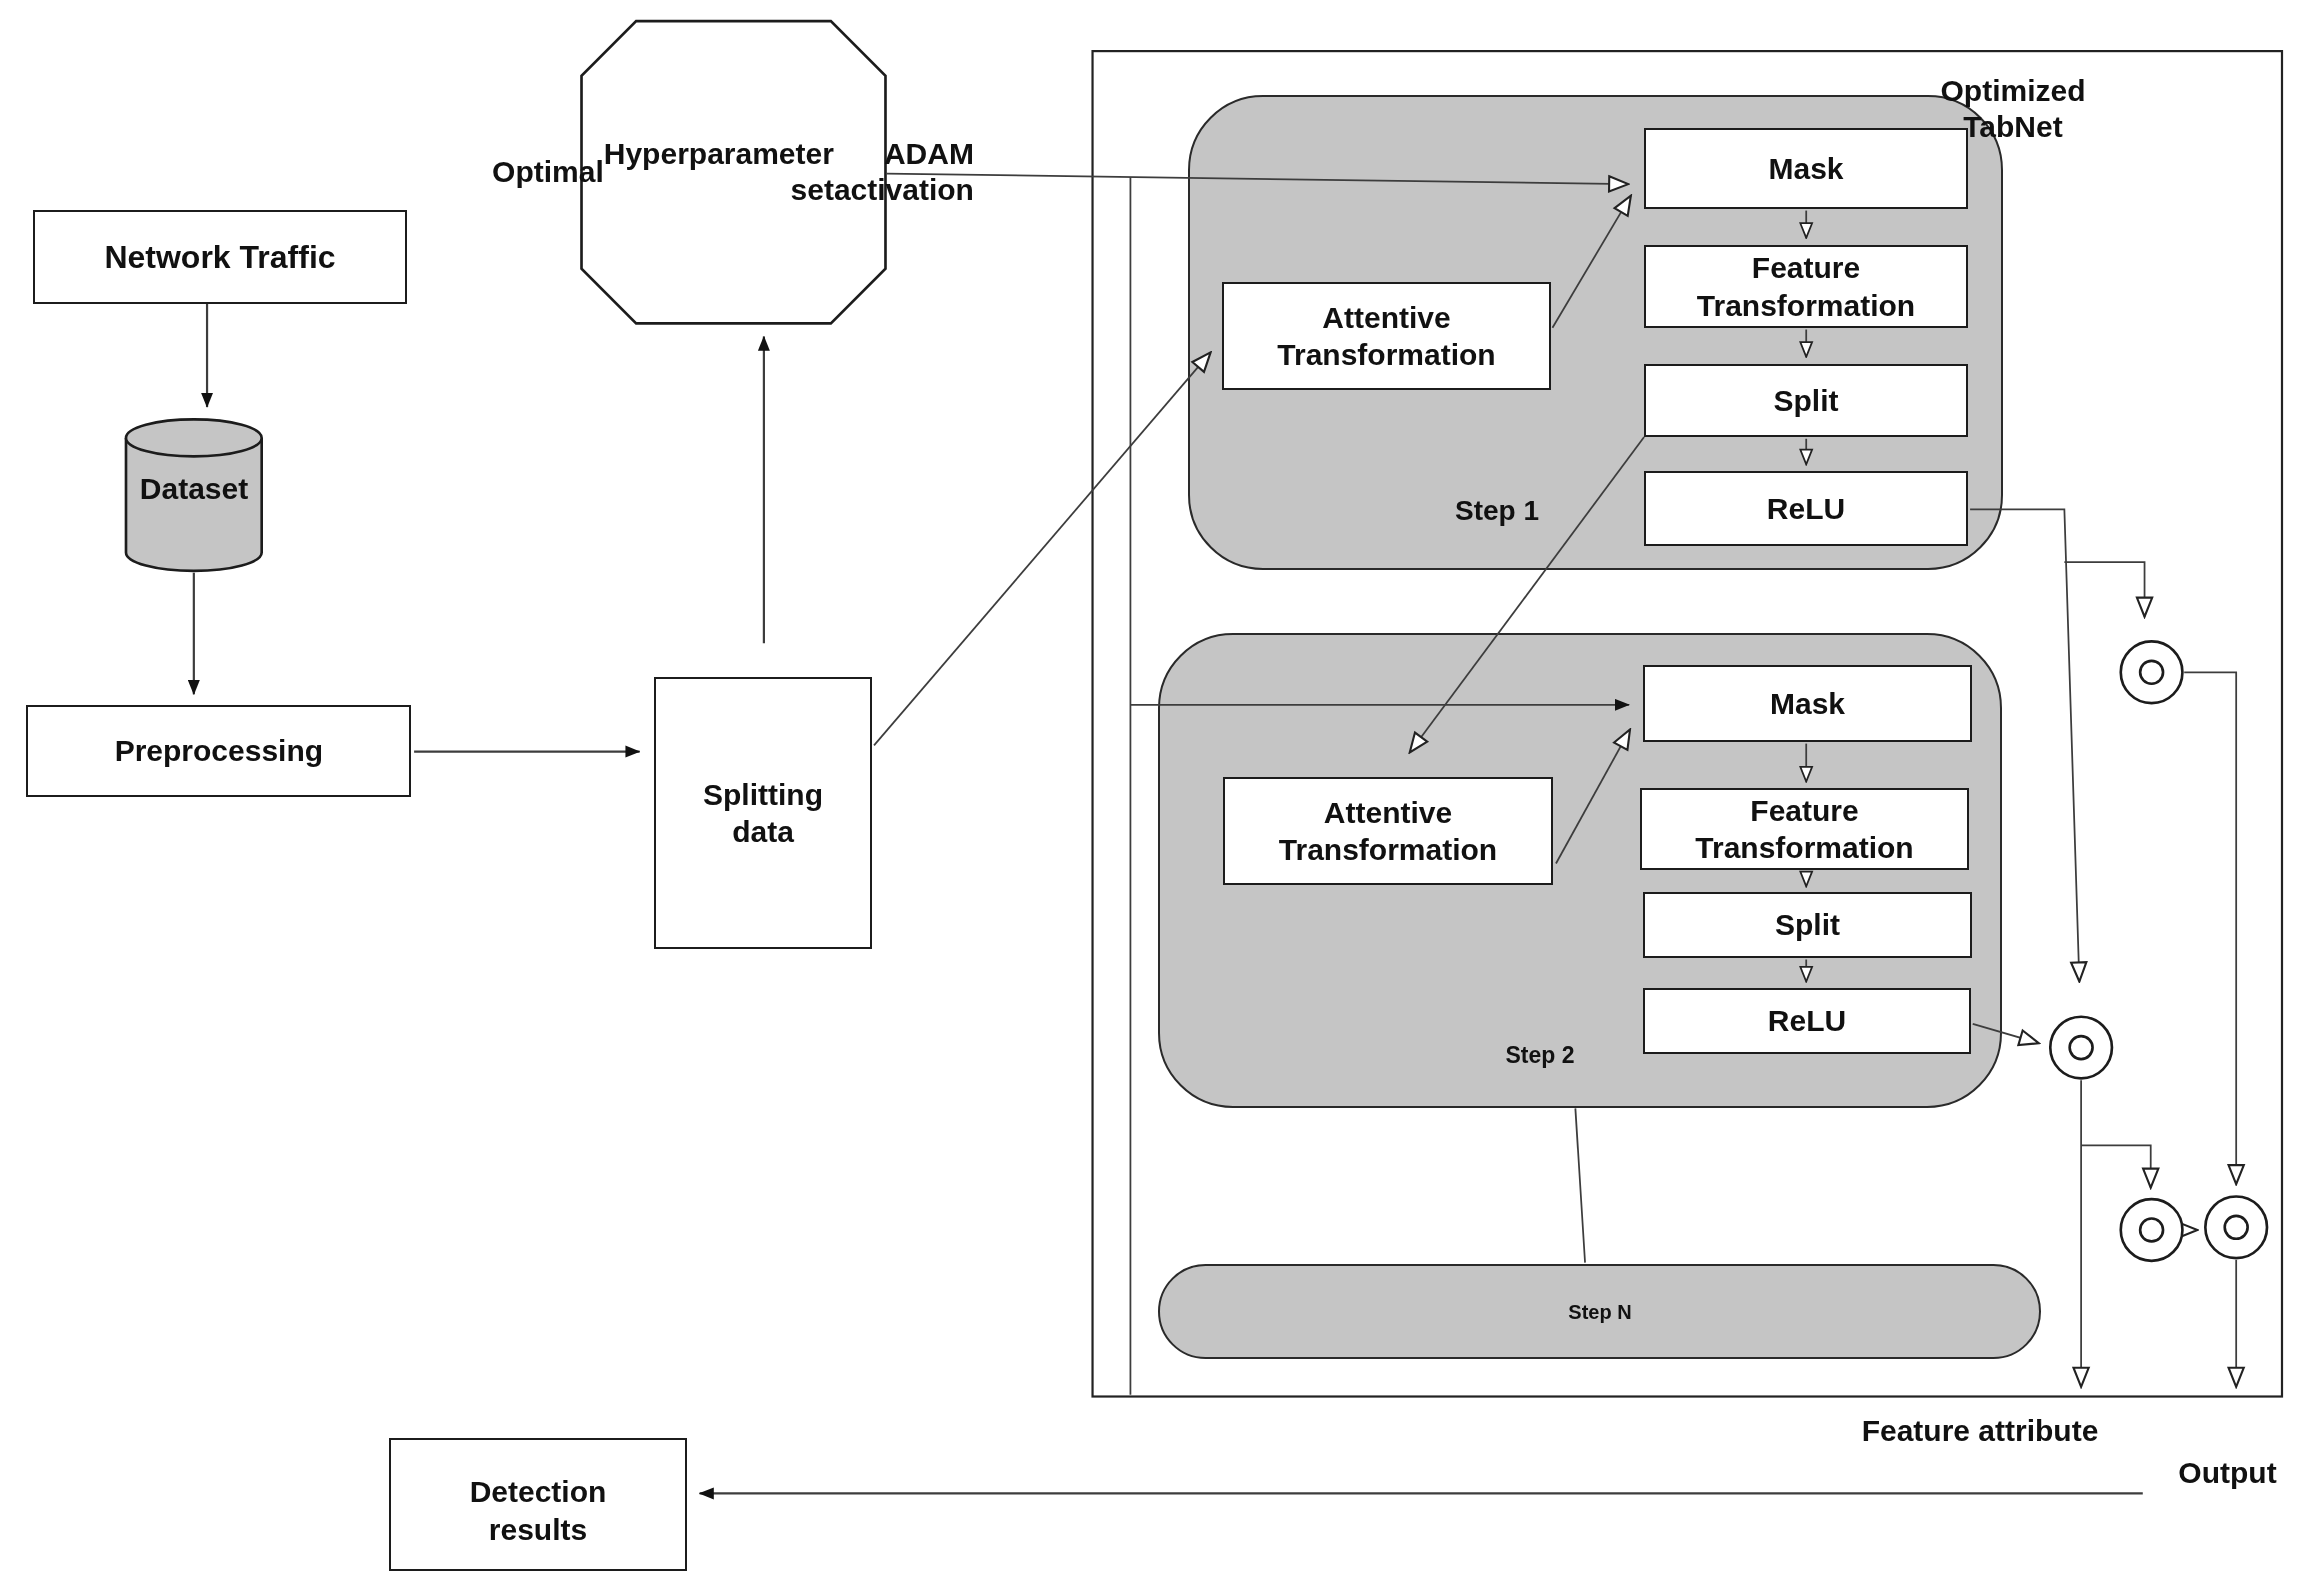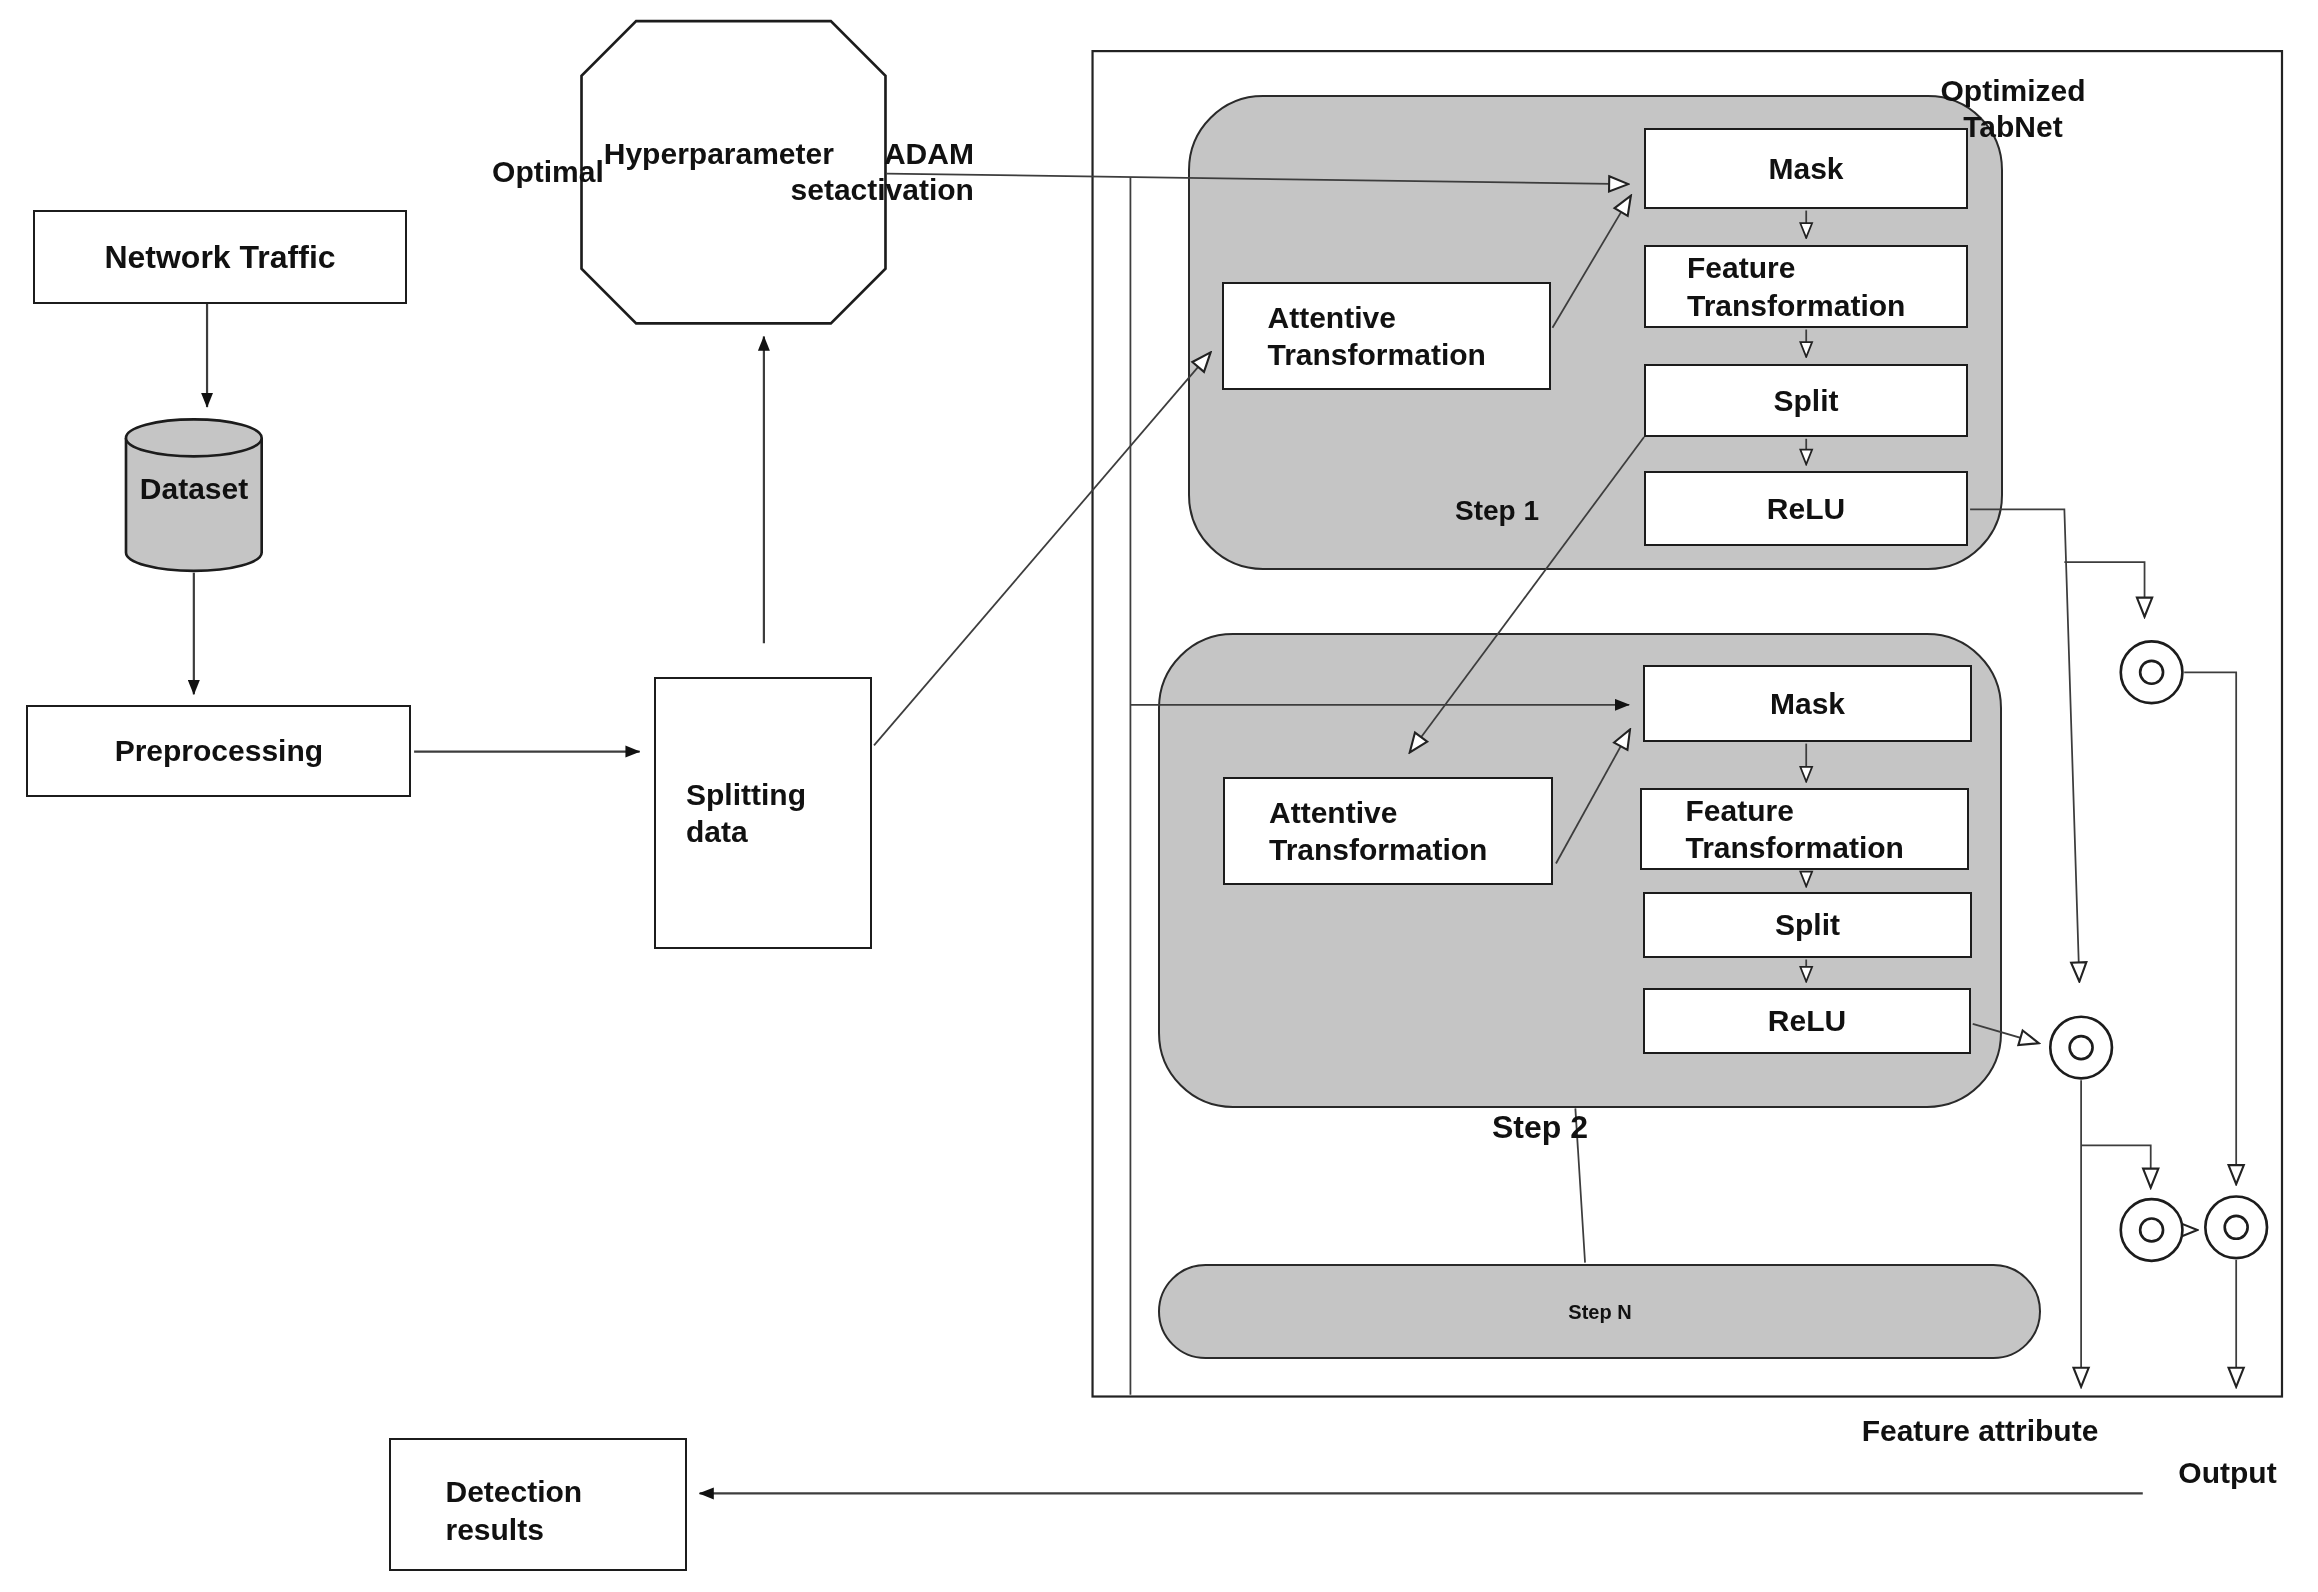--- a/index.html
+++ b/index.html
@@ -20,20 +20,21 @@
   svg.wires{
     position:absolute;left:0;top:0;z-index:2;pointer-events:none;
   }
   .box{
     position:absolute;
     background:#ffffff;
     border:2.6px solid #1c1c1c;
     z-index:3;
     box-sizing:border-box;
     display:flex;align-items:center;justify-content:center;
+    text-align:center;
     font-weight:bold;
     font-size:30px;line-height:1.25;
   }
   .glabel{
     position:absolute;z-index:3;
     display:flex;align-items:center;justify-content:center;
     text-align:right;font-weight:bold;
     font-size:30px;line-height:1.2;
   }
   .wrap260{width:238px;}
@@ -172,21 +173,21 @@
   </div>
   <div class="box" style="left:1640px;top:788px;width:329px;height:82px;">
     <span class="wrap260">Feature Transformation</span>
   </div>
   <div class="box" style="left:1643px;top:892px;width:329px;height:66px;">
     <span>Split</span>
   </div>
   <div class="box" style="left:1643px;top:988px;width:328px;height:66px;">
     <span>ReLU</span>
   </div>
-  <div class="glabel" style="left:1452px;top:1109px;width:176px;height:37px;font-size:32px;">Step 2</div>
+  <div class="glabel" style="left:1452px;top:1037px;width:176px;height:37px;font-size:23px;">Step 2</div>
 
   <div class="glabel" style="left:1512px;top:1293px;width:176px;height:37px;font-size:20px;">Step N</div>
 
   <div class="glabel" style="left:1848px;top:1411px;width:264px;height:39px;">Feature attribute</div>
   <div class="glabel" style="left:2157px;top:1453px;width:141px;height:39px;">Output</div>
 
   <div class="box" style="left:389px;top:1438px;width:298px;height:133px;">
     <span class="wrap200">Detection results</span>
   </div>
 

